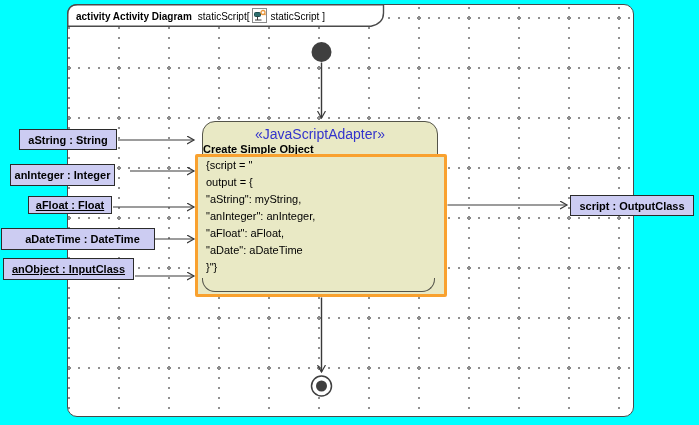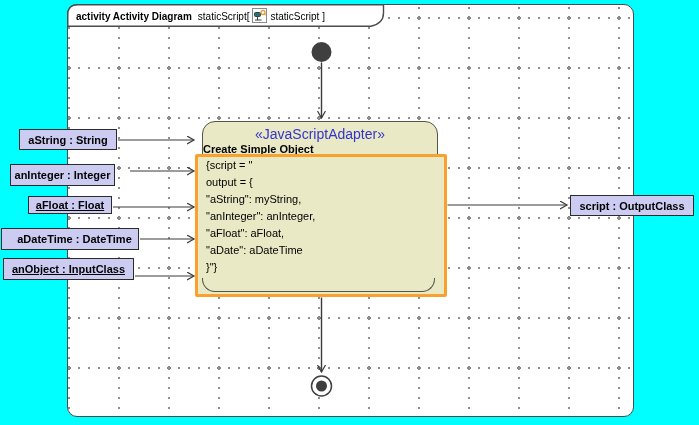--- a/index.html
+++ b/index.html
@@ -66,21 +66,21 @@
     position:absolute; z-index:5; box-sizing:border-box;
     background:var(--pin_fill,#CCCCF2);
     border:1px solid var(--pin_border,#2B2B2B);
     font-size:11px; font-weight:bold; color:#000;
     display:flex; align-items:center; justify-content:center;
     white-space:nowrap;
   }
   .pin-aString   {left:19px;  top:129px; width:98px;  height:21px;}
   .pin-anInteger {left:10px;  top:164px; width:105px; height:22px;}
   .pin-aFloat    {left:28px;  top:196px; width:84px;  height:18px;text-decoration:underline;}
-  .pin-aDateTime {left:1px;   top:228px; width:138px; height:22px;padding-left:9px;}
+  .pin-aDateTime {left:1px;   top:228px; width:154px; height:22px;padding-left:9px;}
   .pin-anObject  {left:3px;   top:258px; width:131px; height:22px;text-decoration:underline;}
   .pin-output    {left:570px; top:195px; width:124px; height:21px;}
 </style>
 </head>
 <body>
 
 <div class="canvas">
 
   <div class="frame"></div>
 

